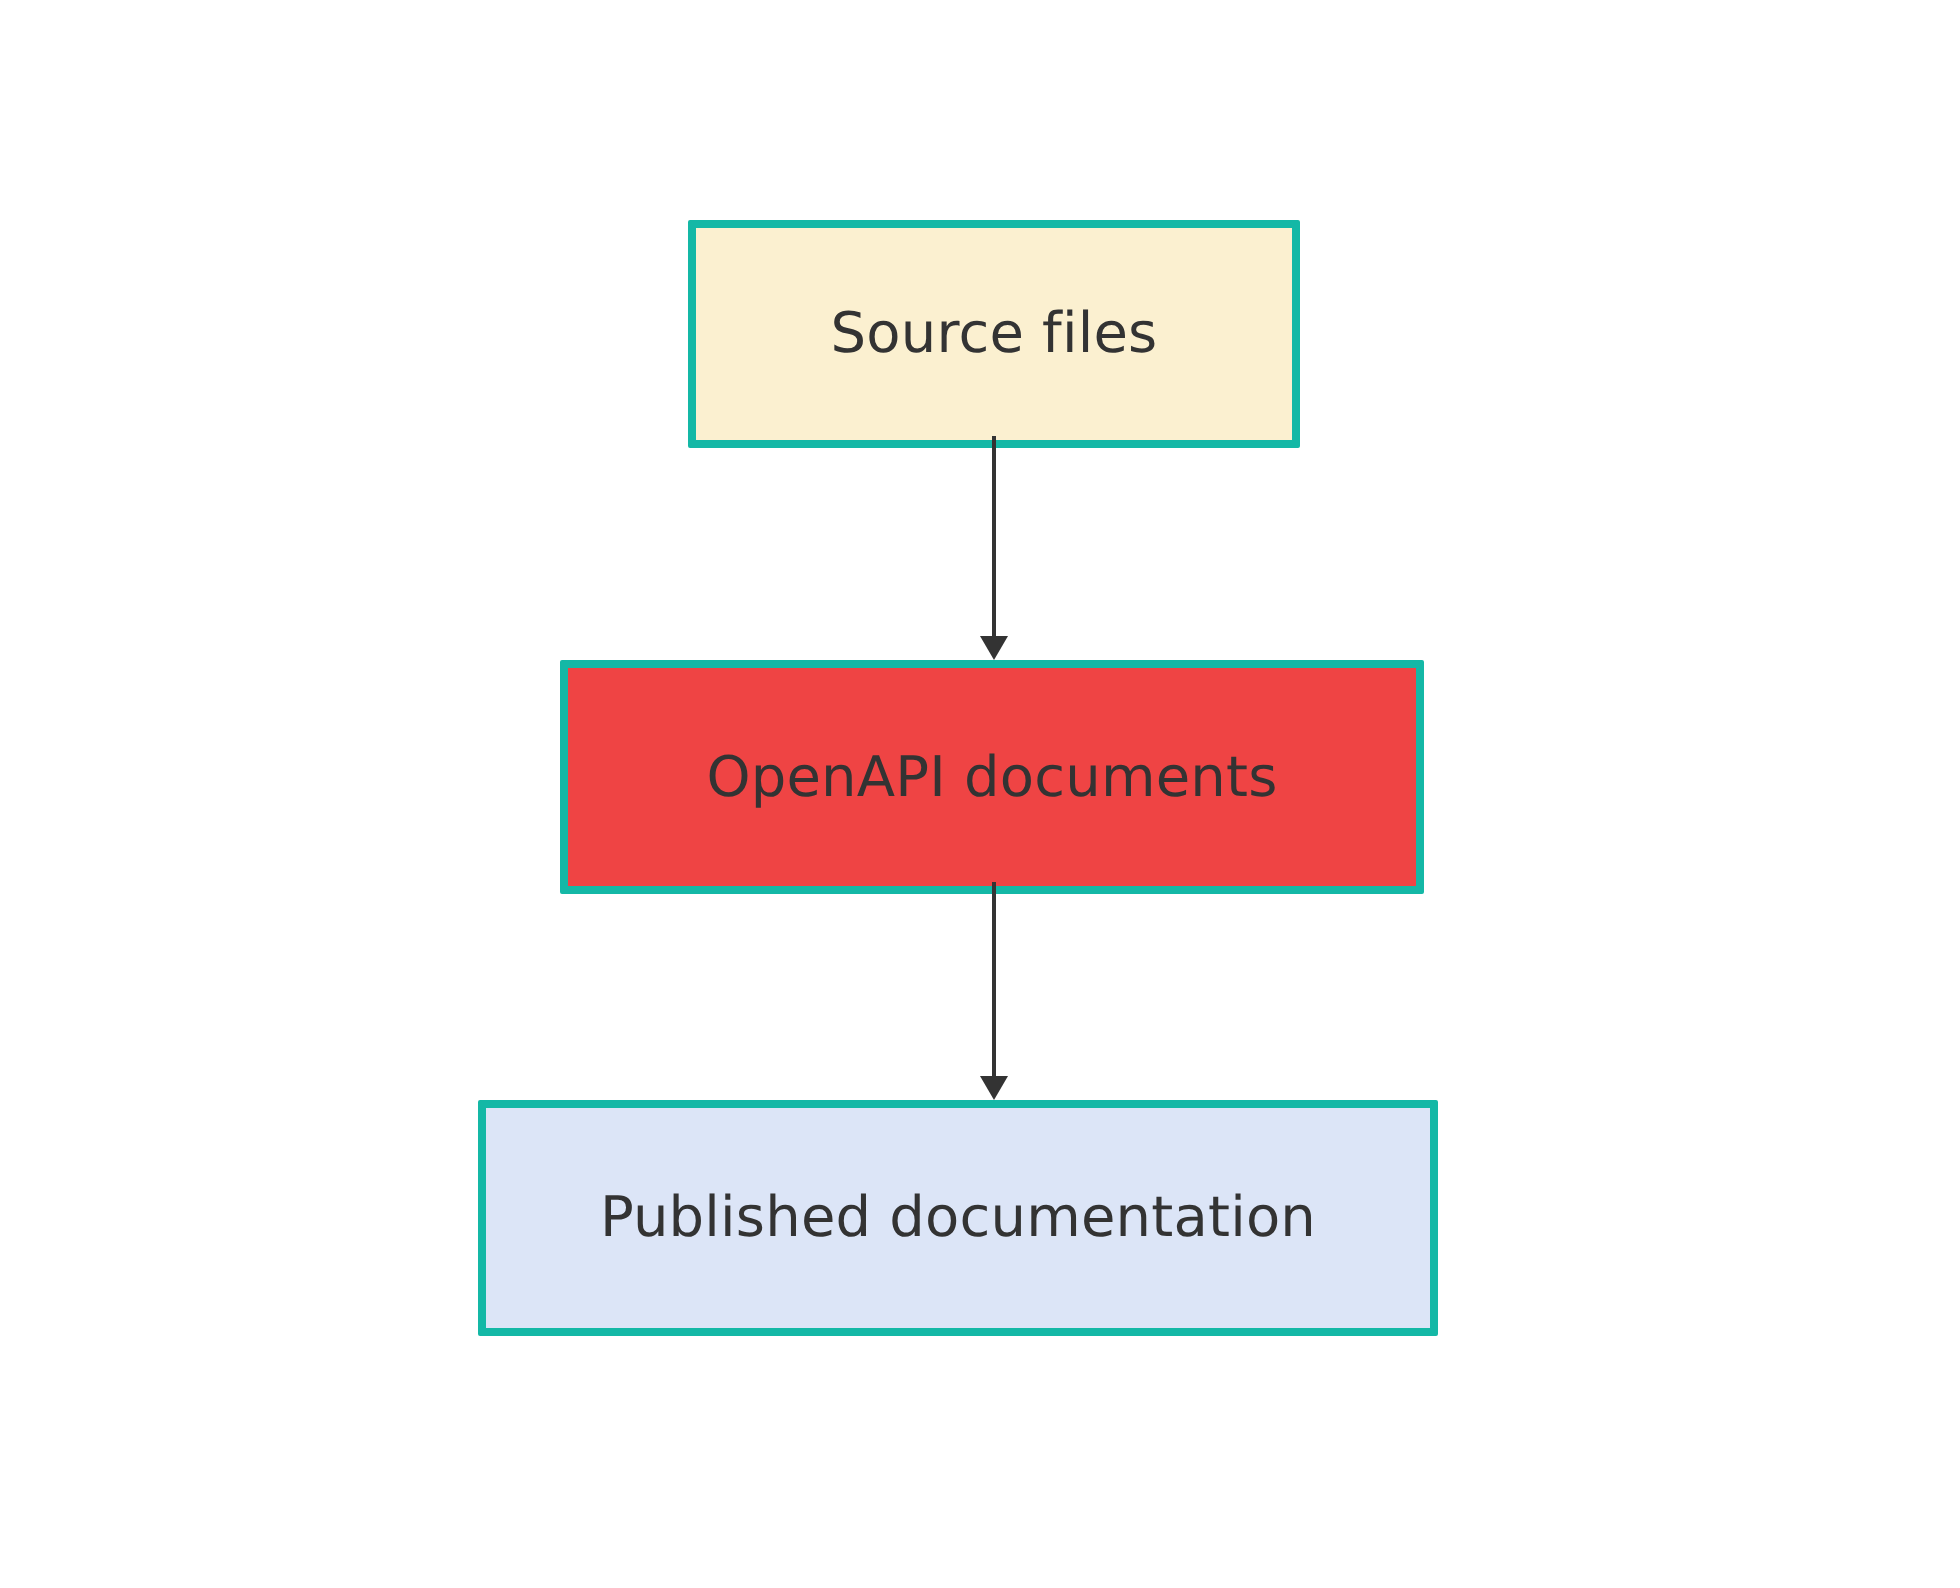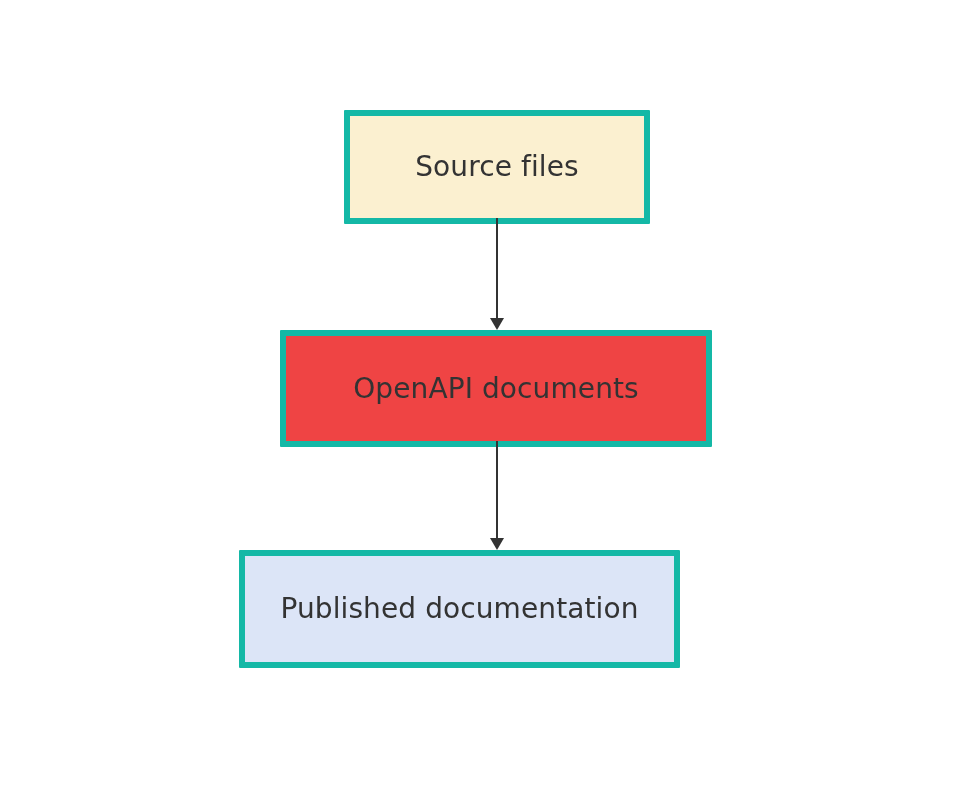--- a/index.html
+++ b/index.html
@@ -16,21 +16,21 @@
   }
   .diagram-canvas {
     position: relative;
     width: 980px;
     height: 794px;
     background: #ffffff;
   }
   .flow-node {
     position: absolute;
     box-sizing: border-box;
-    border: 6px solid #14b8a6;
+    border: 4px solid #14b8a6;
     border-radius: 1px;
     display: flex;
     align-items: center;
     justify-content: center;
     text-align: center;
   }
   .flow-node-label {
     font-family: "DejaVu Sans", "Liberation Sans", sans-serif;
     font-size: 28px;
     font-weight: 400;
@@ -52,21 +52,21 @@
     left: 280px;
     top: 330px;
     width: 432px;
     height: 117px;
     background: #ef4444;
   }
   
   #node-published-documentation {
     left: 239px;
     top: 550px;
-    width: 441px;
+    width: 480px;
     height: 118px;
     background: #dce5f7;
   }
   
   .flow-edge {
     position: absolute;
     overflow: visible;
   }
   #edge-source-to-openapi {
     left: 440px;

